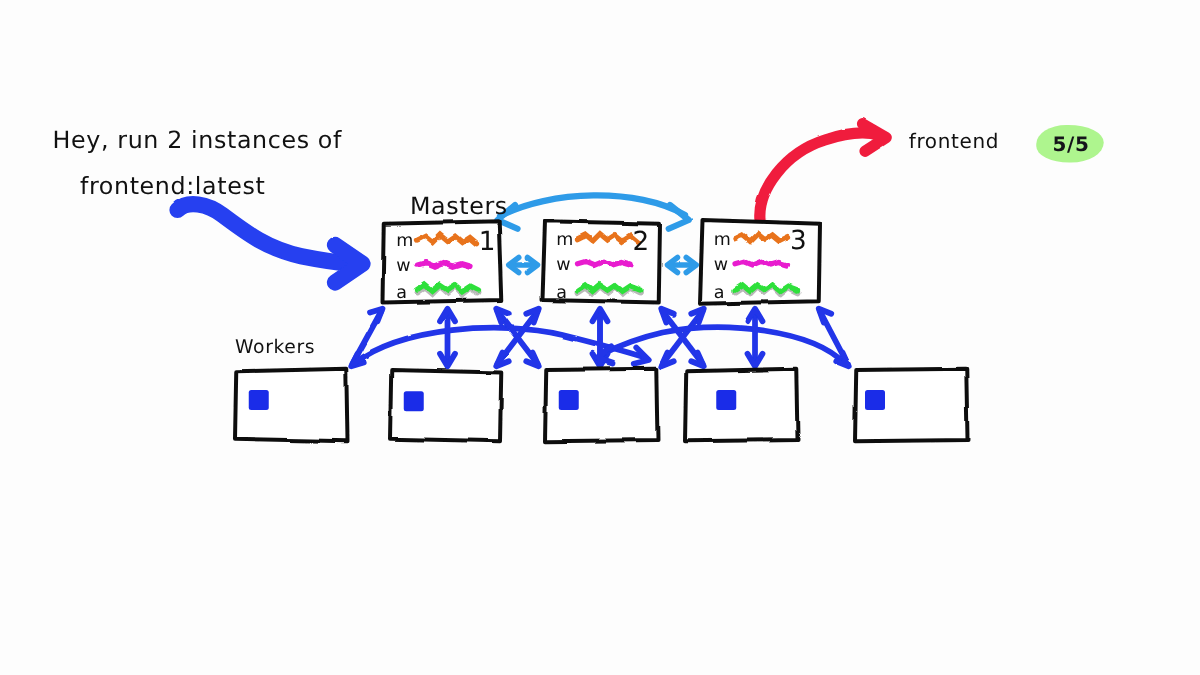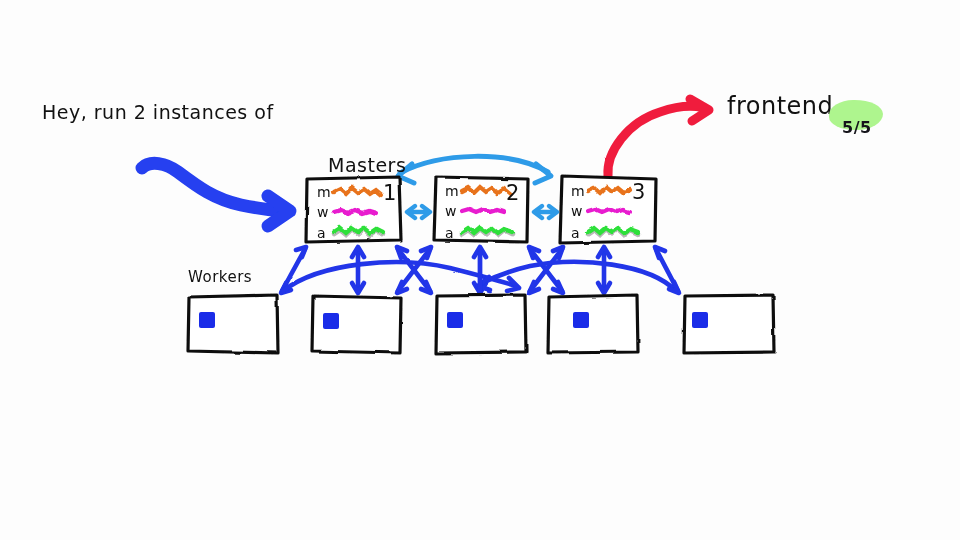--- a/index.html
+++ b/index.html
@@ -49,31 +49,30 @@
     top: 154px;
     font-size: 19px;
   }
   #workers-label {
     left: 188px;
     top: 268px;
     font-size: 15px;
   }
   #service-label {
     left: 727px;
-    top: 92px;
-    font-size: 24px;
+    top: 103px;
+    font-size: 16px;
   }
   #service-badge {
     left: 835px;
     top: 104px;
     font-size: 16px;
     font-weight: bold;
     color: #15141a;
     padding: 2px 7px;
-    margin-top: 12px;
   }
   .badge-blob {
     position: absolute;
     left: 829px;
     top: 100px;
     width: 54px;
     height: 30px;
     background: #aef58e;
     border-radius: 46% 54% 50% 50% / 52% 48% 55% 45%;
   }
@@ -248,20 +247,21 @@
     <text x="445" y="196" font-family="DejaVu Sans, sans-serif" font-size="14" fill="#111111">m</text>
     <text x="445" y="216" font-family="DejaVu Sans, sans-serif" font-size="14" fill="#111111">w</text>
     <text x="445" y="238" font-family="DejaVu Sans, sans-serif" font-size="14" fill="#111111">a</text>
 
     <text x="571" y="196" font-family="DejaVu Sans, sans-serif" font-size="14" fill="#111111">m</text>
     <text x="571" y="216" font-family="DejaVu Sans, sans-serif" font-size="14" fill="#111111">w</text>
     <text x="571" y="238" font-family="DejaVu Sans, sans-serif" font-size="14" fill="#111111">a</text>
   </svg>
 
   <div class="hand-text" id="command-line-1">Hey, run 2 instances of</div>
+  <div class="hand-text" id="command-line-2">frontend:latest</div>
 
   <div class="hand-text" id="masters-label">Masters</div>
 
   <div class="hand-text" id="workers-label">Workers</div>
 
   <div class="hand-text" id="service-label">frontend</div>
 
   <div class="badge-blob"></div>
   <div class="hand-text" id="service-badge">5/5</div>
 

